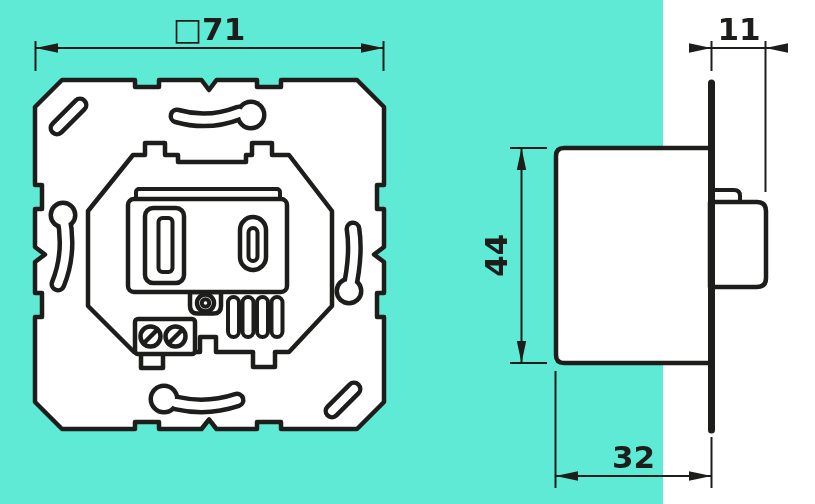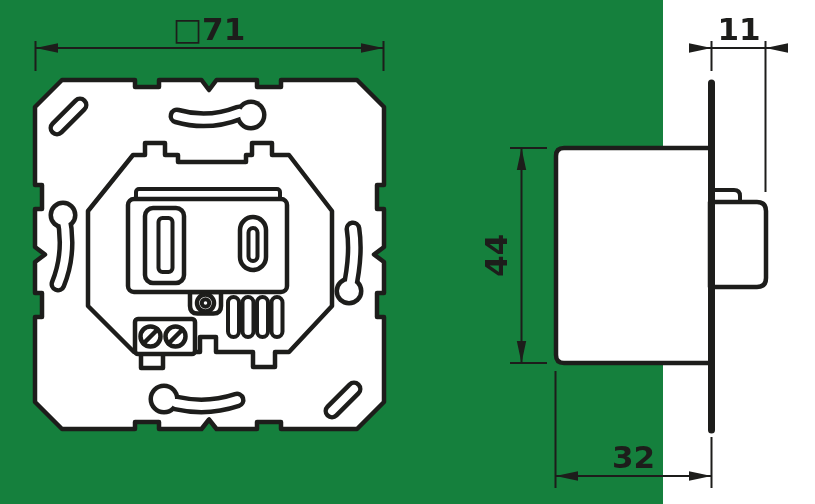--- a/index.html
+++ b/index.html
@@ -1,16 +1,16 @@
 <!DOCTYPE html>
 <html style="--ink: #1d1d1b;"><head>
 <meta charset="utf-8">
 <style>
   html,body { margin:0; padding:0; background:#fff; }
-  .stage { width:663px; height:504px; position:relative; background:#15803d; }
+  .stage { width:663px; height:504px; position:relative; background:#5eead4; }
   svg { display:block; color: var(--ink, #1d1d1b); }
   
   .ol  { stroke: currentColor; stroke-width:4.5; fill:#fff; stroke-linejoin:round; }
   .ol4 { stroke: currentColor; stroke-width:4;   fill:#fff; stroke-linejoin:round; }
   
   .sA  { stroke: currentColor; fill:none; stroke-linecap:round; }
   .sAf { fill: currentColor; stroke:none; }
   .sB  { stroke:#fff; fill:none; stroke-linecap:round; }
   .sBf { fill:#fff; stroke:none; }
   

